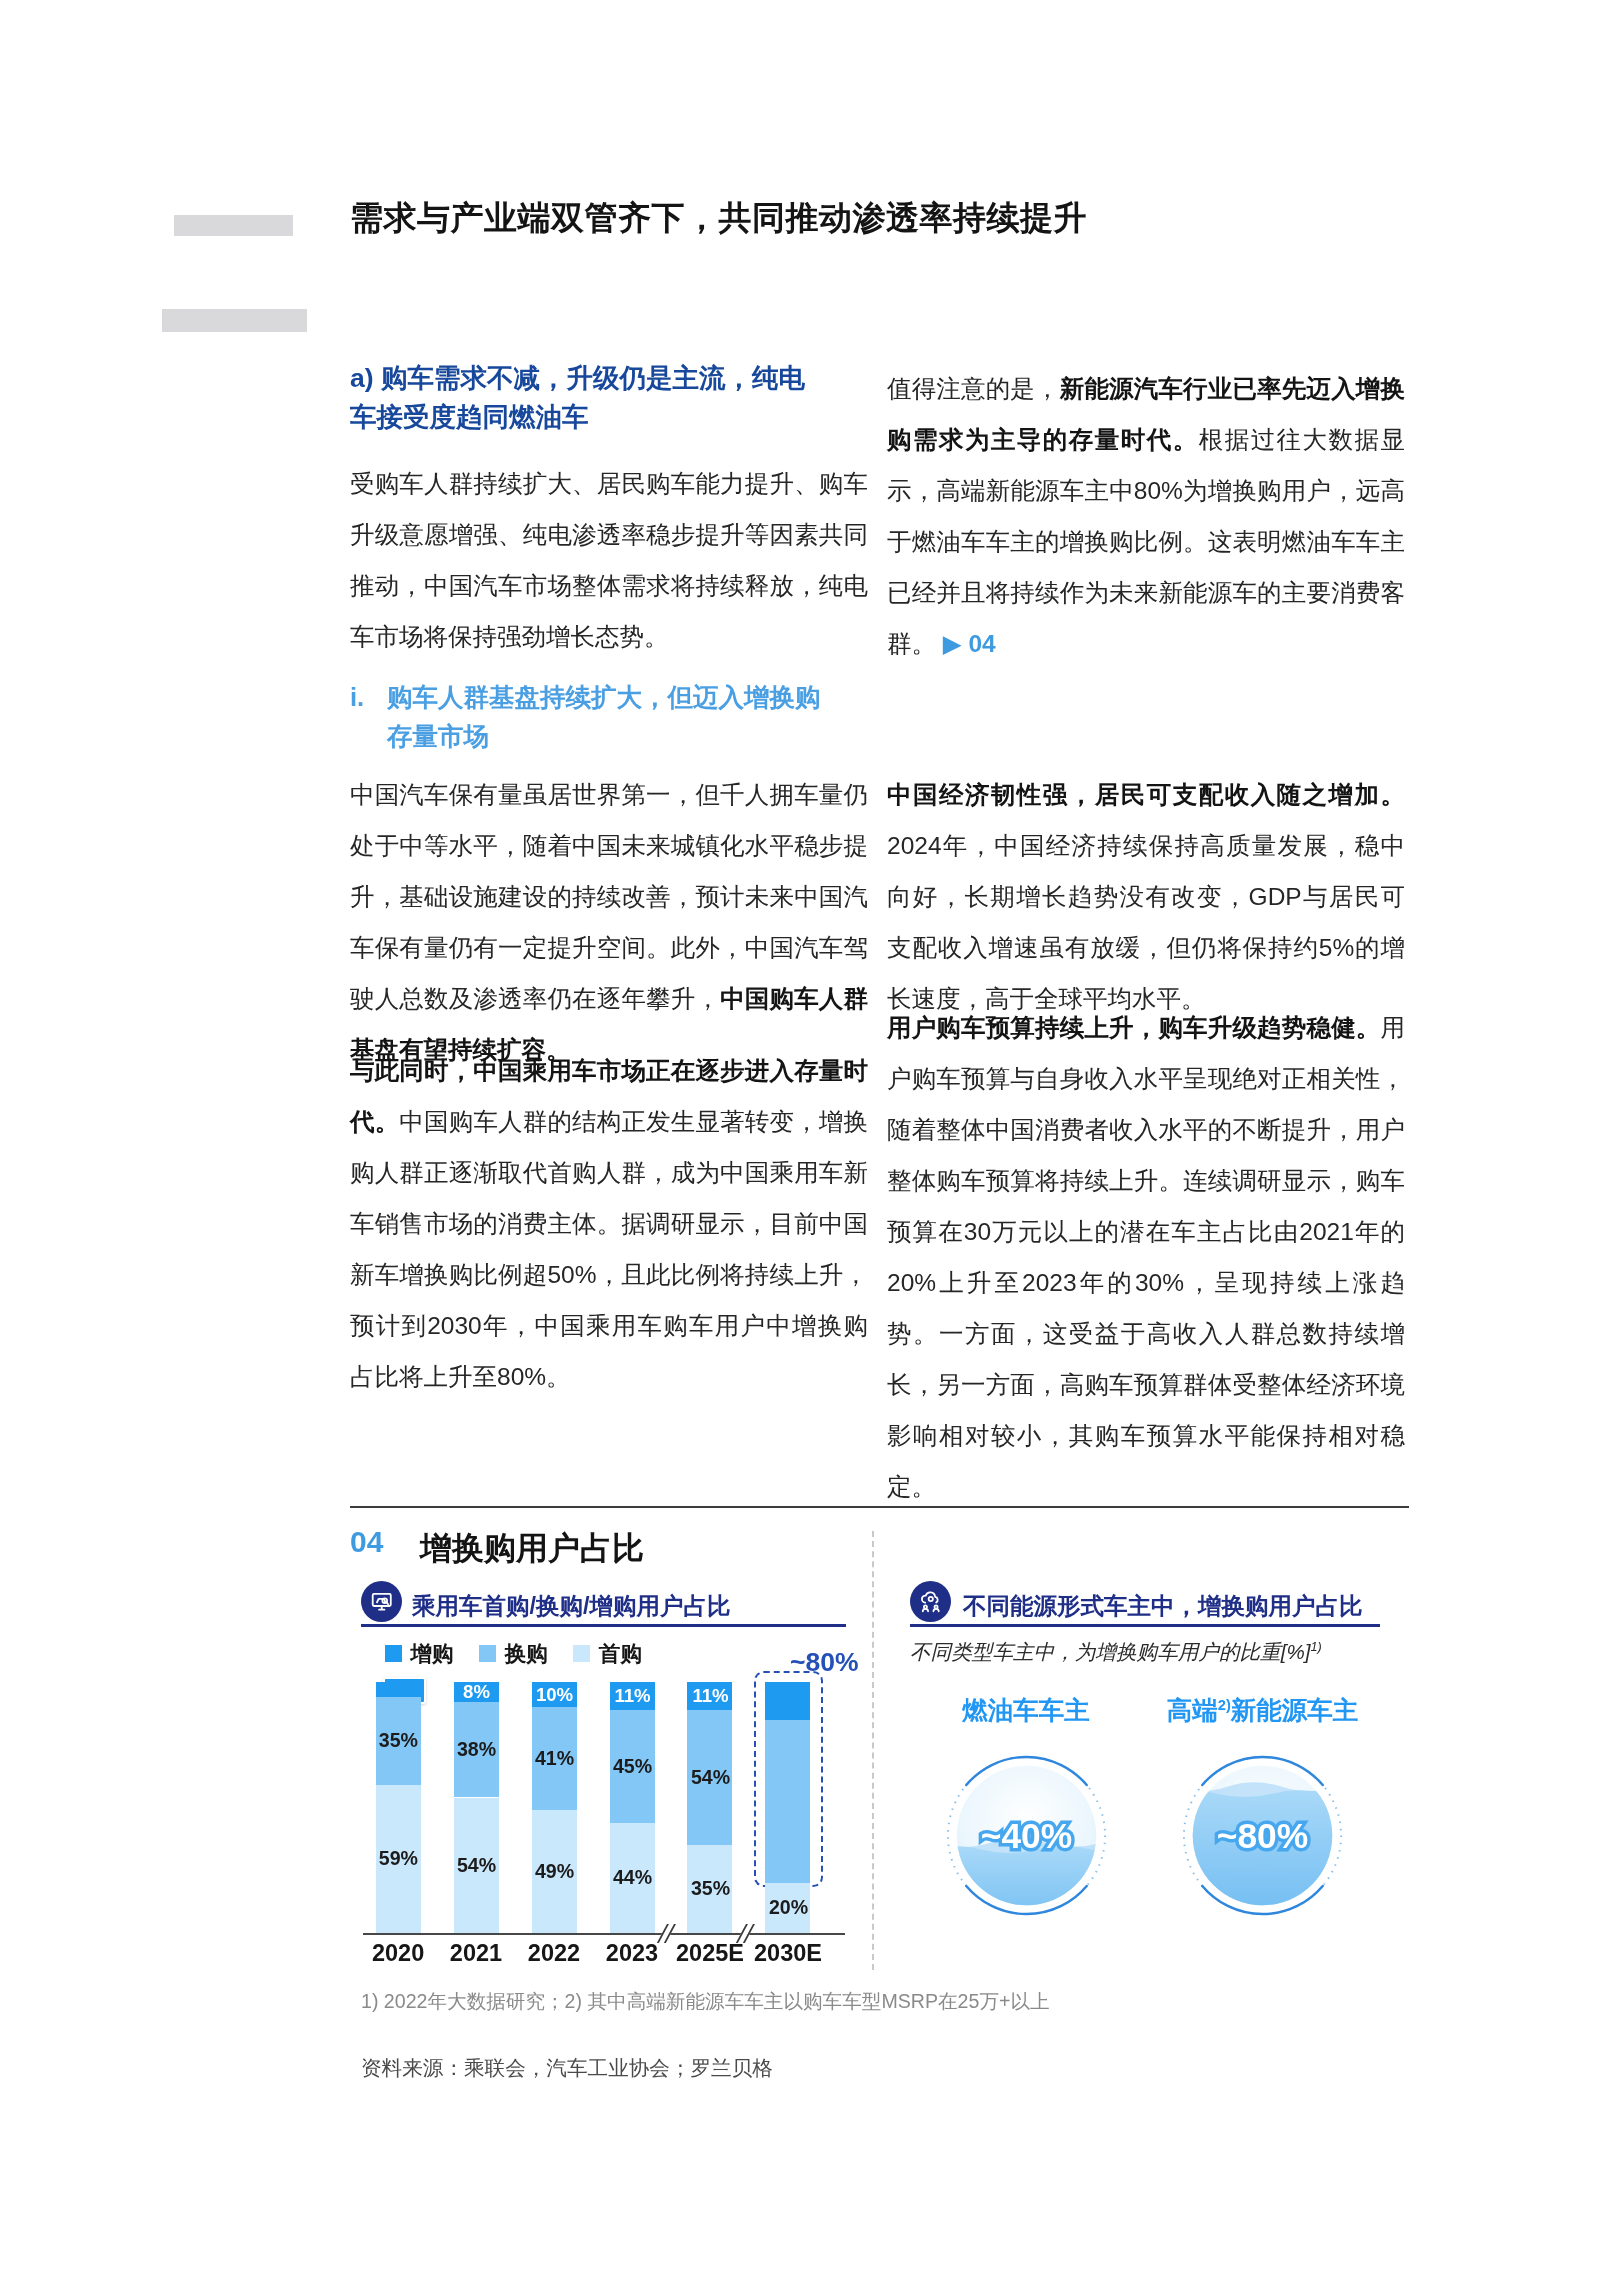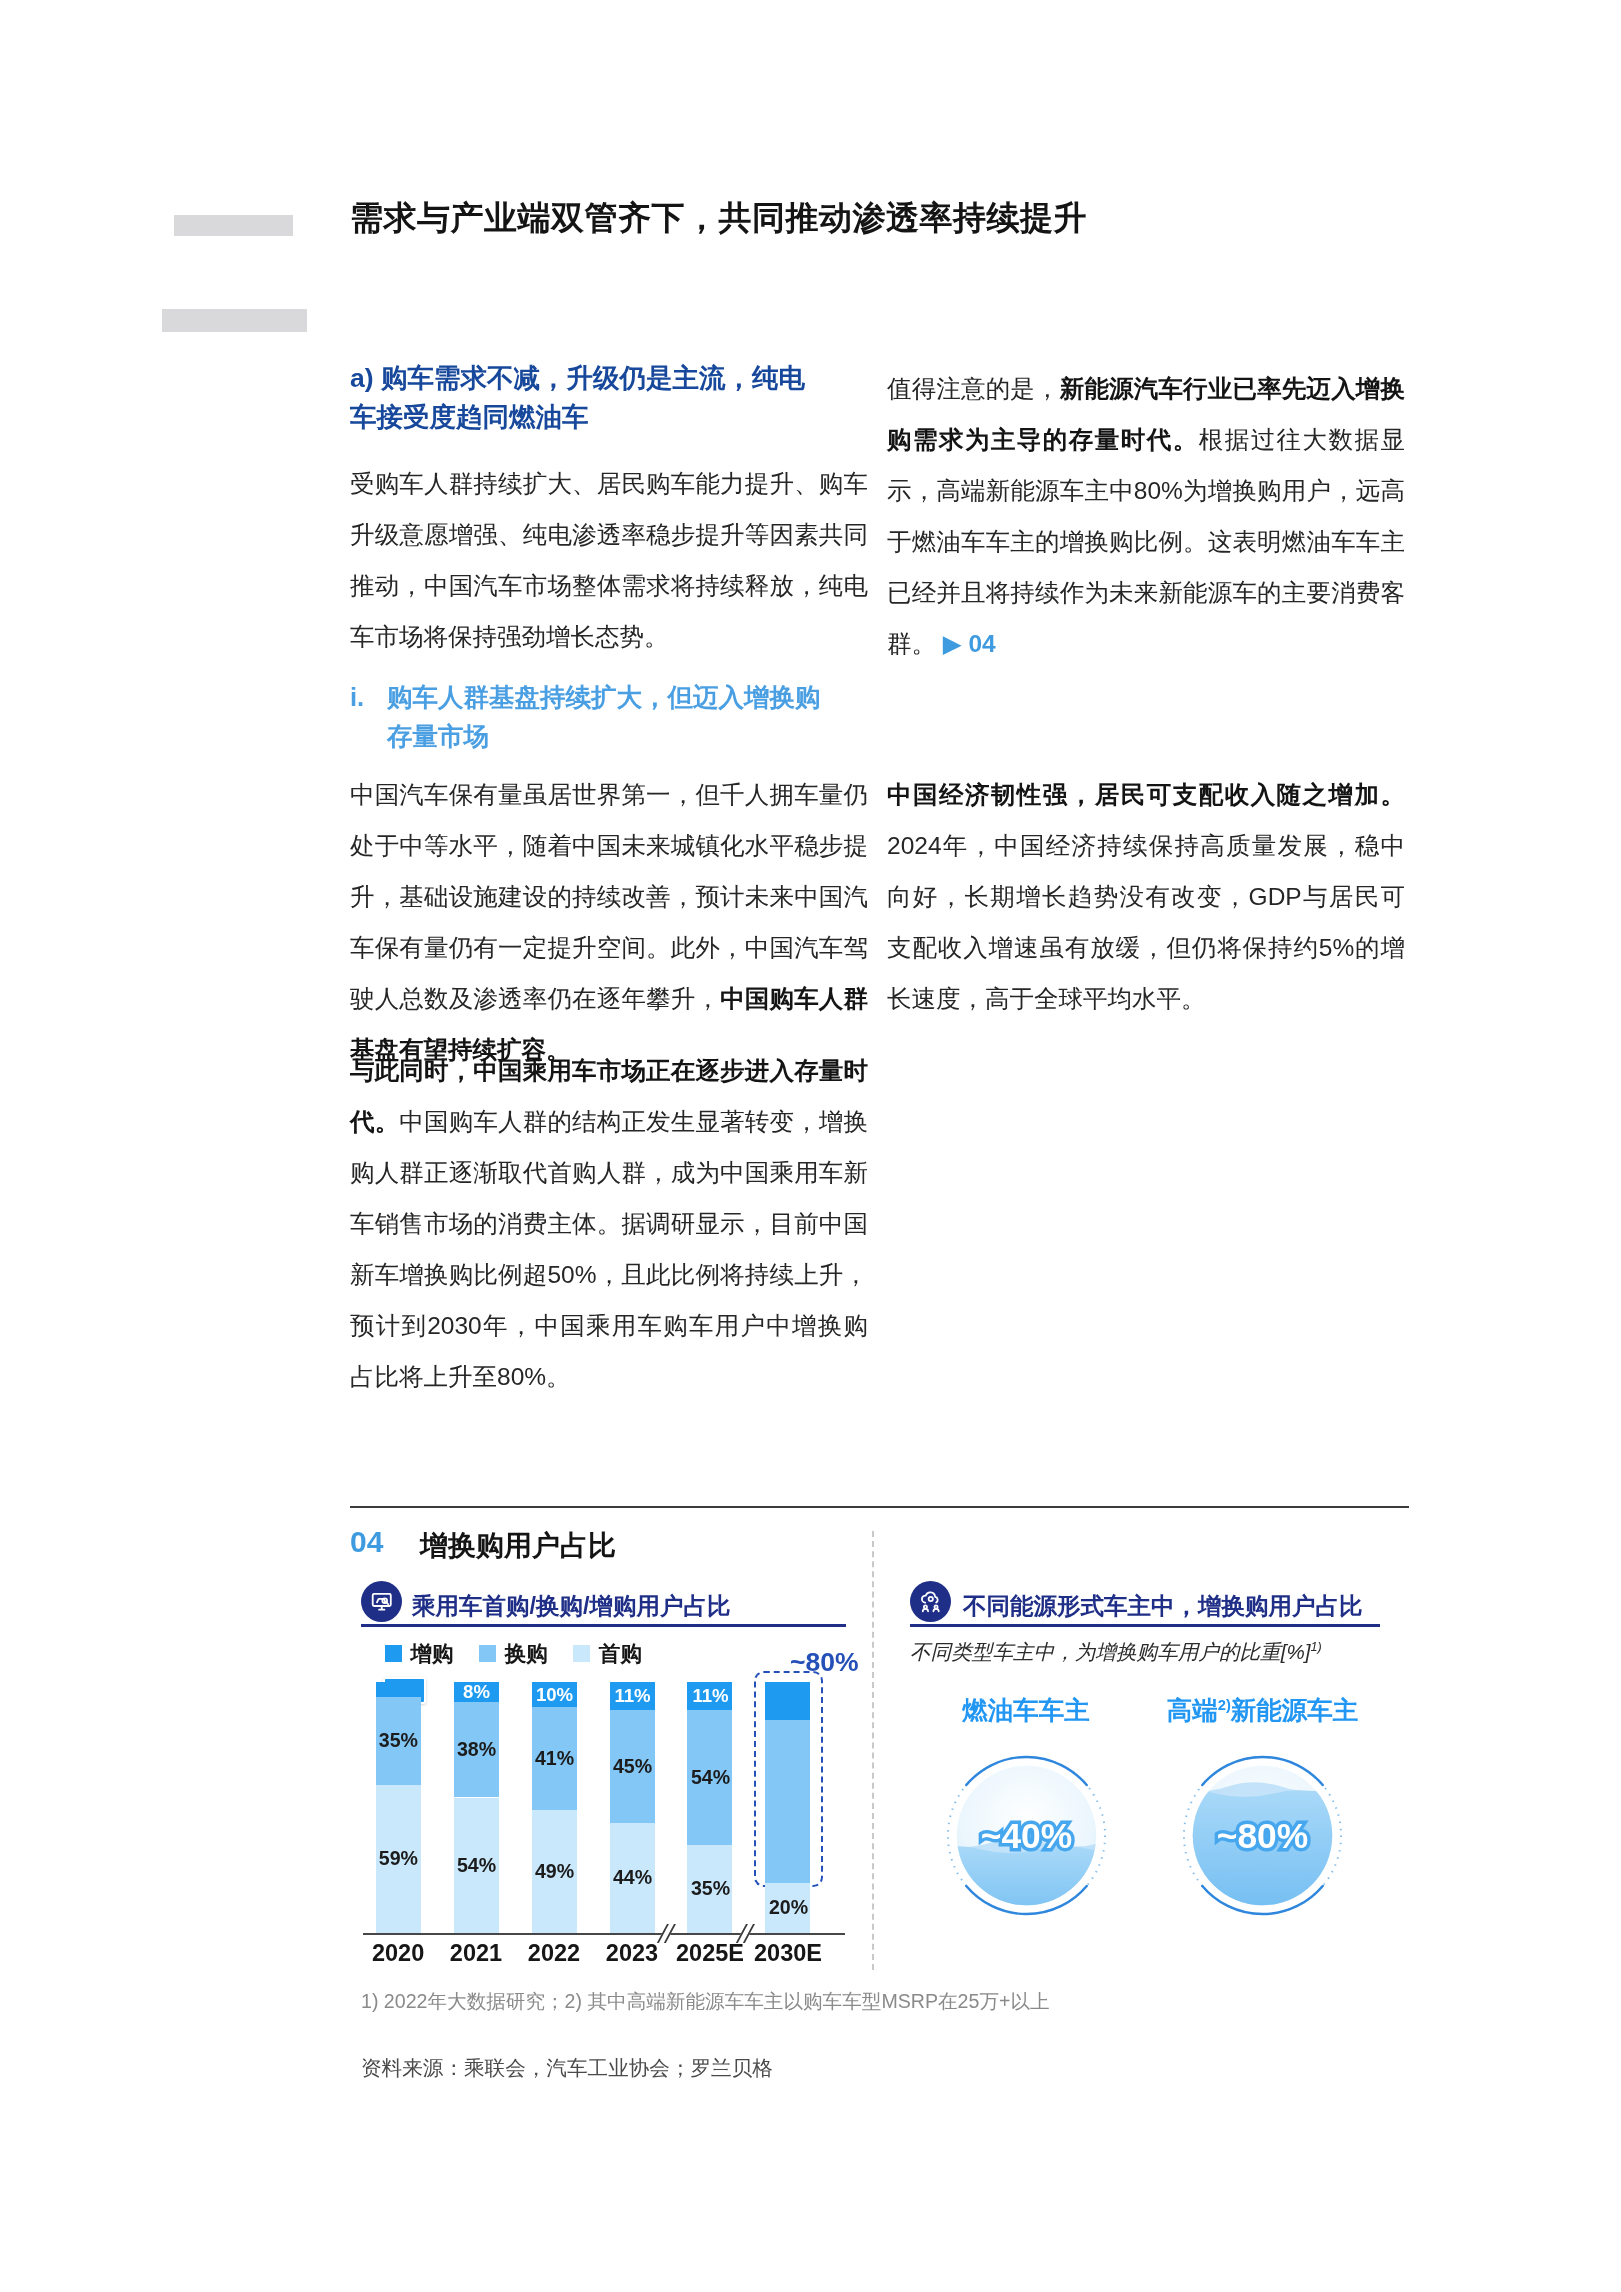--- a/index.html
+++ b/index.html
@@ -26,21 +26,21 @@
   .h-sub .marker { position:absolute; left:0; top:0; }
 
   .para { font-size:24.5px; line-height:51px; text-align:justify; color:var(--textBody,#262626); }
   .para .b { font-weight:800; color:#141414; }
   .para .ref { color:var(--accentBlue,#3F9BE0); font-weight:800; white-space:nowrap; }
 
   .rule { position:absolute; left:350px; top:1506px; width:1059px; height:0;
     border-top:2.5px solid #3C3C3C; }
   .ex-num { position:absolute; left:350px; top:1525px; font-size:30px; font-weight:800;
     color:var(--accentBlue,#3F9BE0); }
-  .ex-title { position:absolute; left:420px; top:1527px; font-size:28px; font-weight:800; color:#141414; }
+  .ex-title { position:absolute; left:420px; top:1527px; font-size:32px; font-weight:800; color:#141414; }
 
   .panel-icon { position:absolute; width:41px; height:41px; border-radius:50%;
     background:var(--navy,#1F2E87); display:flex; align-items:center; justify-content:center; }
   .panel-icon svg { width:25.5px; height:25.5px; }
   .panel-title { position:absolute; font-size:23.5px; font-weight:800; color:var(--navy,#1F2E87); white-space:nowrap; }
   .panel-underline { position:absolute; height:2.9px; background:var(--navy,#1F2E87); }
   .panel-sub { position:absolute; left:910px; top:1638px; font-size:20.6px; font-style:italic; color:#2b2b2b; }
   .panel-sub sup { font-size:12.7px; }
 
   .vdash { position:absolute; left:872px; top:1531px; height:439px; width:0;
@@ -105,20 +105,21 @@
 
   <p class="abs Lcol para" style="top:769px"><span>中国汽车保有量虽居世界第一，但千人拥车量仍处于中等水平，随着中国未来城镇化水平稳步提升，基础设施建设的持续改善，预计未来中国汽车保有量仍有一定提升空间。此外，中国汽车驾驶人总数及渗透率仍在逐年攀升，</span><span class="b">中国购车人群基盘有望持续扩容。</span></p>
 
   <p class="abs Lcol para" style="top:1045px"><span class="b">与此同时，中国乘用车市场正在逐步进入存量时代。</span><span>中国购车人群的结构正发生显著转变，增换购人群正逐渐取代首购人群，成为中国乘用车新车销售市场的消费主体。据调研显示，目前中国新车增换购比例超50%，且此比例将持续上升，预计到2030年，中国乘用车购车用户中增换购占比将上升至80%。</span></p>
 
   <p class="abs Rcol para" style="top:363px"><span>值得注意的是，</span><span class="b">新能源汽车行业已率先迈入增换购需求为主导的存量时代。</span><span>根据过往大数据显示，高端新能源车主中80%为增换购用户，远高于燃油车车主的增换购比例。这表明燃油车车主已经并且将持续作为未来新能源车的主要消费客群。</span> <span class="ref">▶ 04</span></p>
 
 
   <p class="abs Rcol para" style="top:769px"><span class="b">中国经济韧性强，居民可支配收入随之增加。</span><span>2024年，中国经济持续保持高质量发展，稳中向好，长期增长趋势没有改变，GDP与居民可支配收入增速虽有放缓，但仍将保持约5%的增长速度，高于全球平均水平。</span></p>
 
+  <p class="abs Rcol para" style="top:1002px"><span class="b">用户购车预算持续上升，购车升级趋势稳健。</span><span>用户购车预算与自身收入水平呈现绝对正相关性，随着整体中国消费者收入水平的不断提升，用户整体购车预算将持续上升。连续调研显示，购车预算在30万元以上的潜在车主占比由2021年的20%上升至2023年的30%，呈现持续上涨趋势。一方面，这受益于高收入人群总数持续增长，另一方面，高购车预算群体受整体经济环境影响相对较小，其购车预算水平能保持相对稳定。</span></p>
 
   <div class="rule"></div>
   <div class="ex-num">04</div>
   <div class="ex-title">增换购用户占比</div>
 
   <div class="panel-icon" style="left:361px; top:1581px">
     <svg viewBox="0 0 24 24" fill="none" stroke="#fff" stroke-width="1.7" stroke-linecap="round" stroke-linejoin="round">
       <rect x="3.5" y="4.5" width="17" height="11.5" rx="1.3"></rect>
       <path d="M9.5 19.5h5M12 16v3.5"></path>
       <path d="M7.5 12.5l1.2-2.6c.2-.4.5-.6 1-.6h3.6c.5 0 .8.2 1 .6l1.2 2.6"></path>

